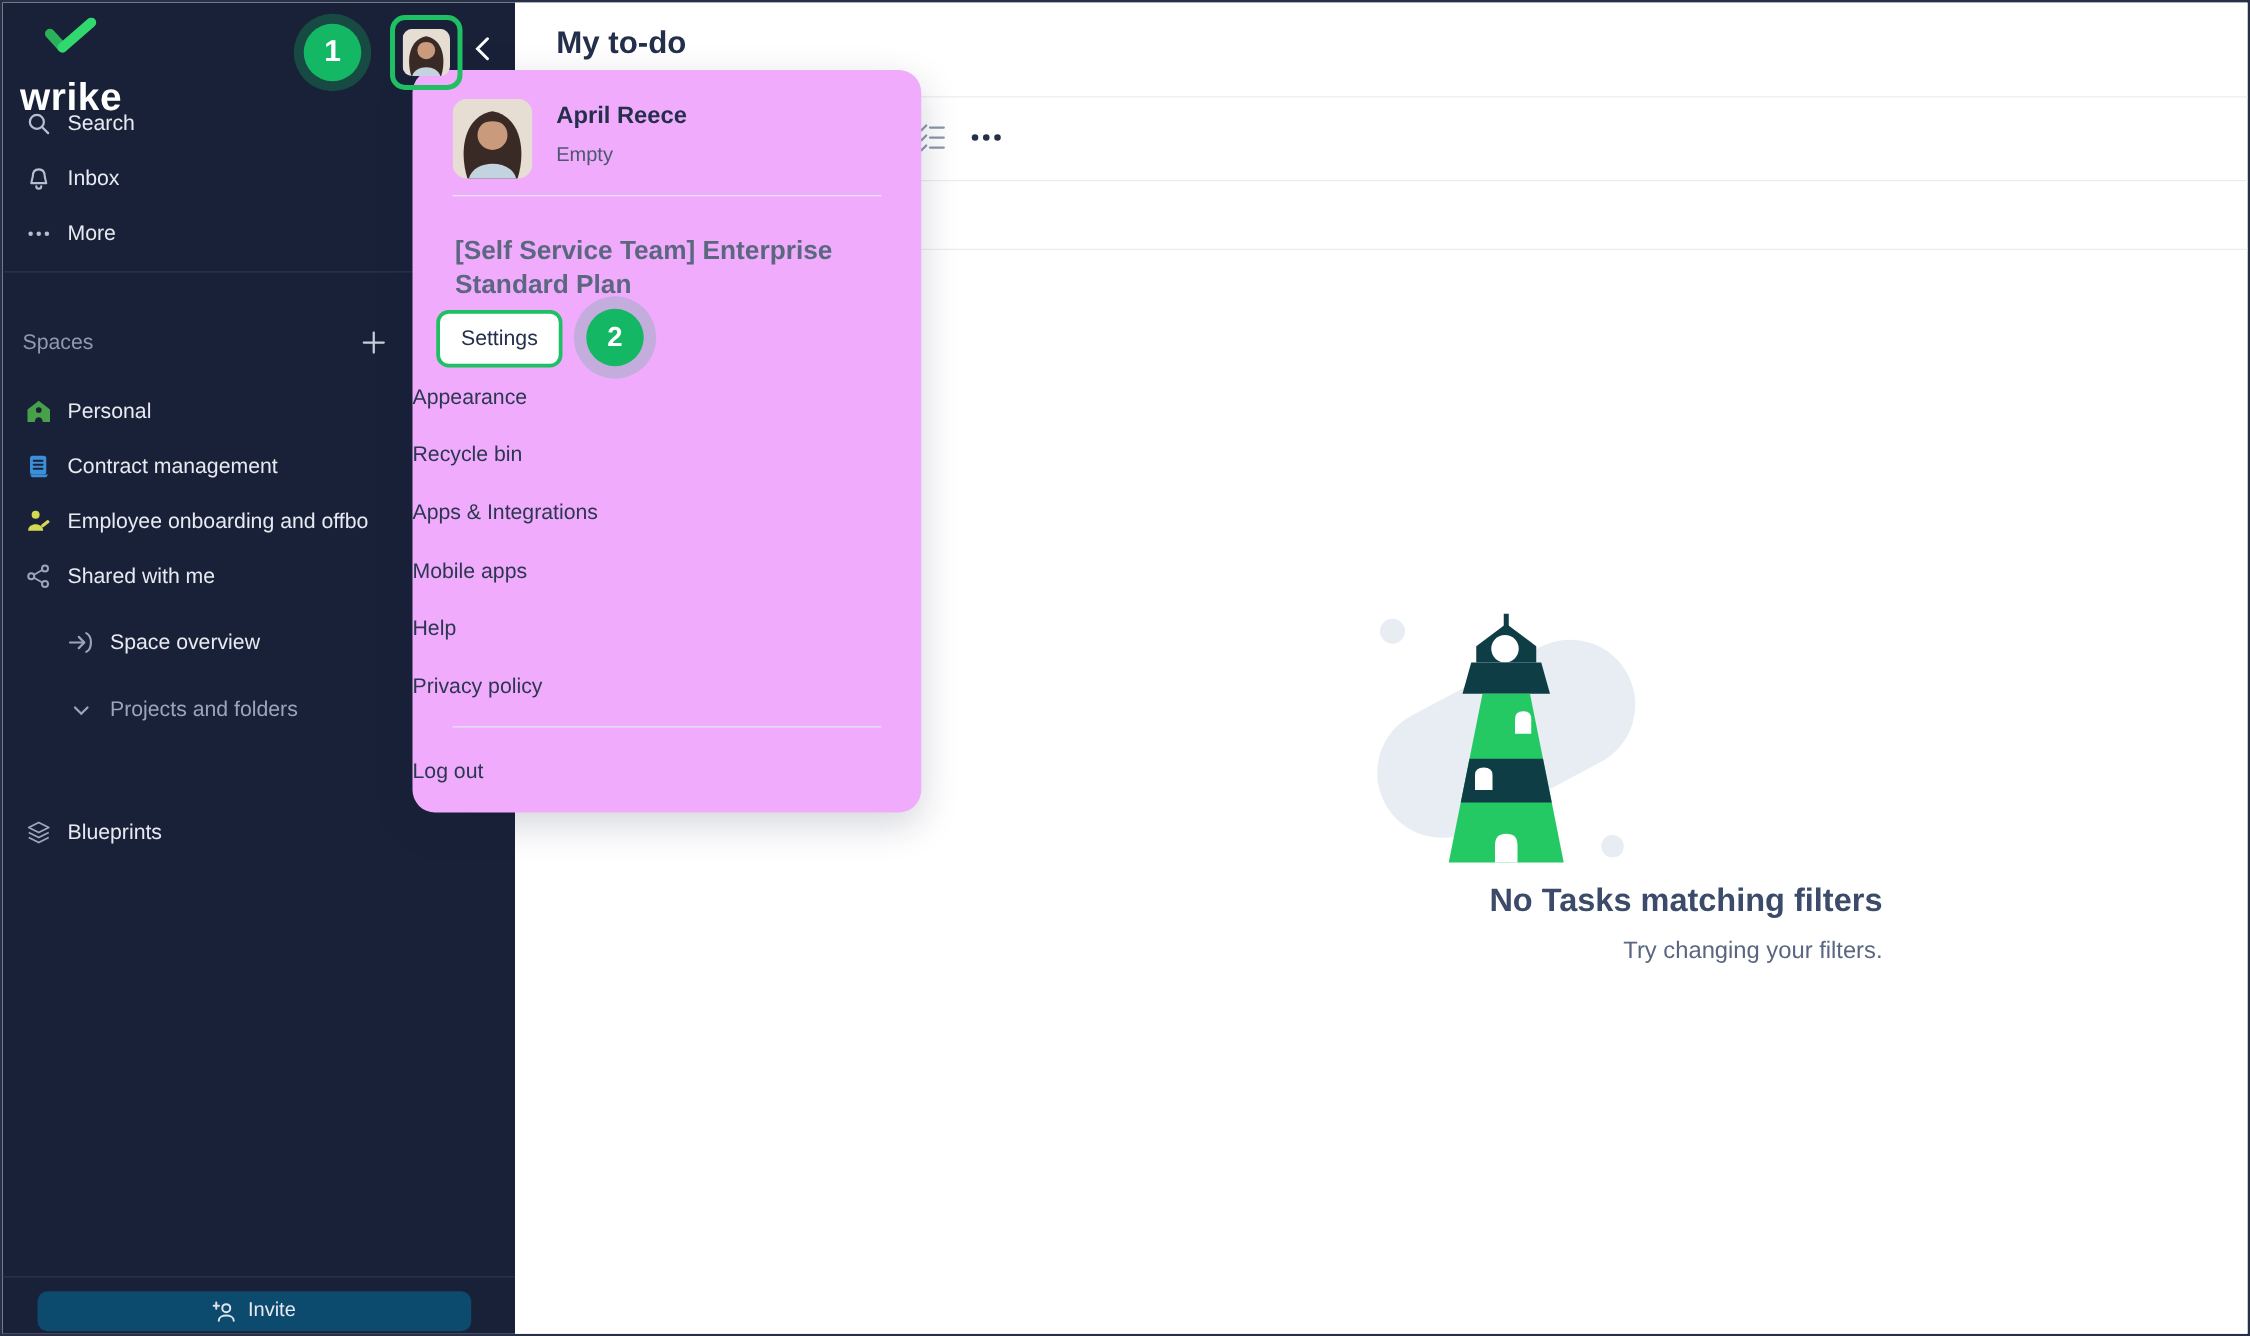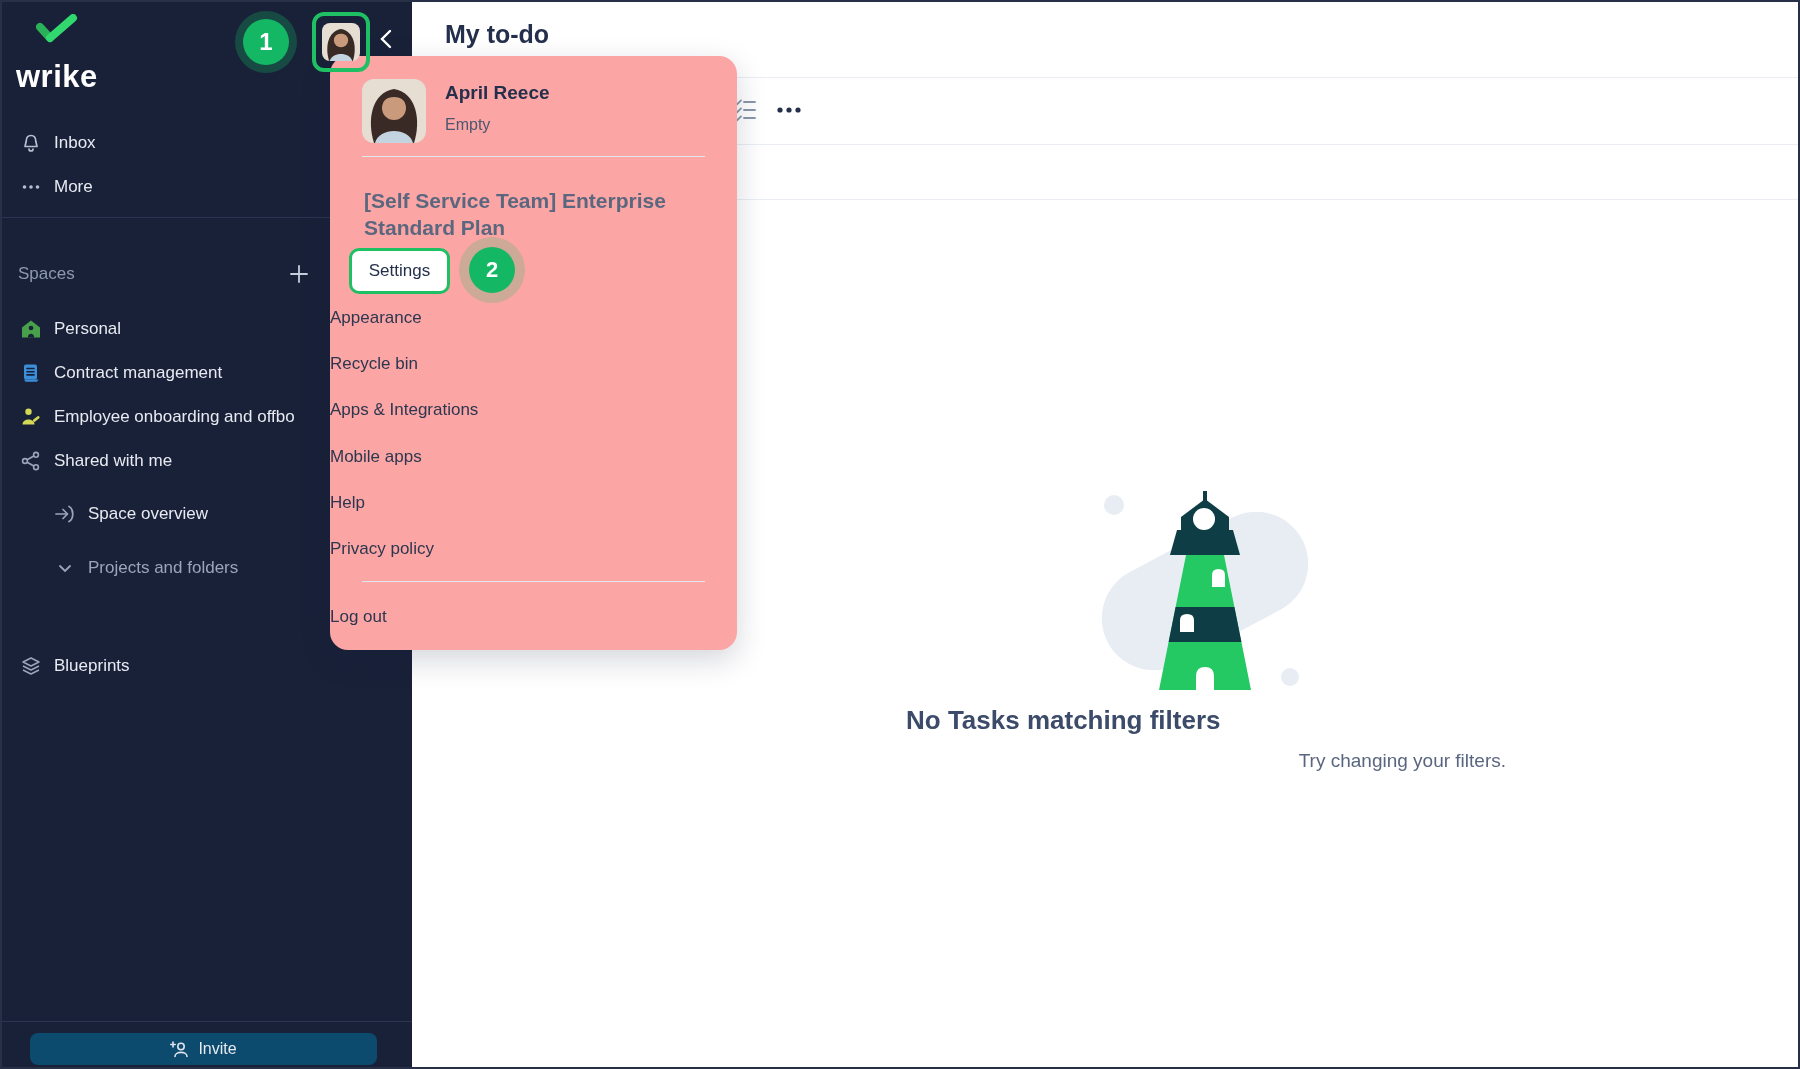--- a/index.html
+++ b/index.html
@@ -35,42 +35,42 @@
               display:flex;align-items:center;justify-content:center;z-index:30;background:transparent;}
   #avatar-box .pic{width:38px;height:38px;border-radius:8px;overflow:hidden;}
   .badge-outer{border-radius:50%;display:flex;align-items:center;justify-content:center;z-index:31;}
   .badge-inner{border-radius:50%;background:#14b864;color:#fff;font-weight:bold;display:flex;align-items:center;justify-content:center;}
   #badge1{left:233px;top:9px;width:62px;height:62px;background:rgba(21,184,100,0.28);}
   #badge1 .badge-inner{width:46px;height:46px;font-size:24px;}
   #badge2{left:129px;top:181px;width:66px;height:66px;background:rgba(21,184,100,0.20);}
   #badge2 .badge-inner{width:46px;height:46px;font-size:22px;}
 
   
-  #dropdown{left:328px;top:54px;width:407px;height:594px;background:#fca5a5;border-radius:18px;
+  #dropdown{left:328px;top:54px;width:407px;height:594px;background:#f0abfc;border-radius:18px;
             box-shadow:0 10px 30px rgba(20,30,60,.18);z-index:20;}
   #dd-avatar{left:32px;top:23px;width:64px;height:64px;border-radius:12px;overflow:hidden;}
   #dd-name{left:115px;top:26px;font-size:19px;font-weight:bold;color:#232f4b;}
   #dd-status{left:115px;top:60px;font-size:16px;color:#4b576f;}
   .dd-div{position:absolute;left:32px;width:343px;height:1px;background:#e3e7ee;}
   #dd-plan{left:34px;top:131px;width:330px;font-size:21px;font-weight:bold;color:#5a677f;line-height:27px;}
   .dd-item{position:absolute;left:0;width:407px;height:46px;line-height:46px;box-sizing:border-box;
            font-size:17px;color:#2b374f;cursor:pointer;}
   #settings-box{left:19px;top:192px;width:101px;height:46px;border:3px solid #1fbf63;border-radius:10px;
                 background:#fff;display:flex;align-items:center;justify-content:center;box-sizing:border-box;z-index:21;}
   #settings-box .dd-item-text{font-size:17px;color:#232f4b;cursor:pointer;}
 
   
   #main{left:410px;top:0;width:1390px;height:1069px;background:#fff;}
   #page-title{left:33px;top:18px;font-size:25px;font-weight:bold;color:#232f4b;}
   .hline{position:absolute;left:0;width:1390px;height:1px;background:#e9edf3;}
   #tool-checklist{left:321px;top:95px;width:26px;height:26px;cursor:pointer;}
   #tool-more{left:363px;top:95px;width:28px;height:26px;display:flex;align-items:center;justify-content:center;cursor:pointer;}
 
   #empty-illustration{left:687px;top:485px;}
-  #empty-title{left:494px;top:703px;width:600px;text-align:left;font-size:26px;font-weight:bold;color:#3c4b69;}
+  #empty-title{left:494px;top:703px;width:600px;text-align:right;font-size:26px;font-weight:bold;color:#3c4b69;}
   #empty-sub{left:494px;top:748px;width:600px;text-align:right;font-size:19px;color:#5a6680;}
 </style>
 </head>
 <body>
 
 <div id="screen">
 
   <div id="main" class="abs">
     <div id="page-title" class="abs">My to-do</div>
 
@@ -136,20 +136,29 @@
       </span>
       <span class="word">wrike</span>
     </div>
 
     <div id="collapse" class="abs">
       <svg width="12" height="20" viewBox="0 0 12 20" fill="none" stroke="#fff" stroke-width="2.4" stroke-linecap="round">
         <path d="M10 2 L2 10 L10 18"></path>
       </svg>
     </div>
 
+    <div class="side-row" style="top:75px">
+      <span class="ic">
+        <svg width="20" height="20" viewBox="0 0 20 20" fill="none" stroke="#b6bfd0" stroke-width="1.8" stroke-linecap="round">
+          <circle cx="8.5" cy="8.5" r="5.6"></circle>
+            <line x1="13" y1="13" x2="17.5" y2="17.5"></line>
+        </svg>
+      </span>
+      <span class="lbl">Search</span>
+    </div>
     <div class="side-row" style="top:119px">
       <span class="ic">
         <svg width="20" height="20" viewBox="0 0 20 20" fill="none" stroke="#b6bfd0" stroke-width="1.7" stroke-linecap="round" stroke-linejoin="round">
           <path d="M10 2.5 C6.6 2.5 5.2 5 5.2 8.3 L4 13.5 H16 L14.8 8.3 C14.8 5 13.4 2.5 10 2.5 Z"></path>
           <path d="M8 16 a2 2 0 0 0 4 0"></path>
         </svg>
       </span>
       <span class="lbl">Inbox</span>
     </div>
     <div class="side-row" style="top:163px">

